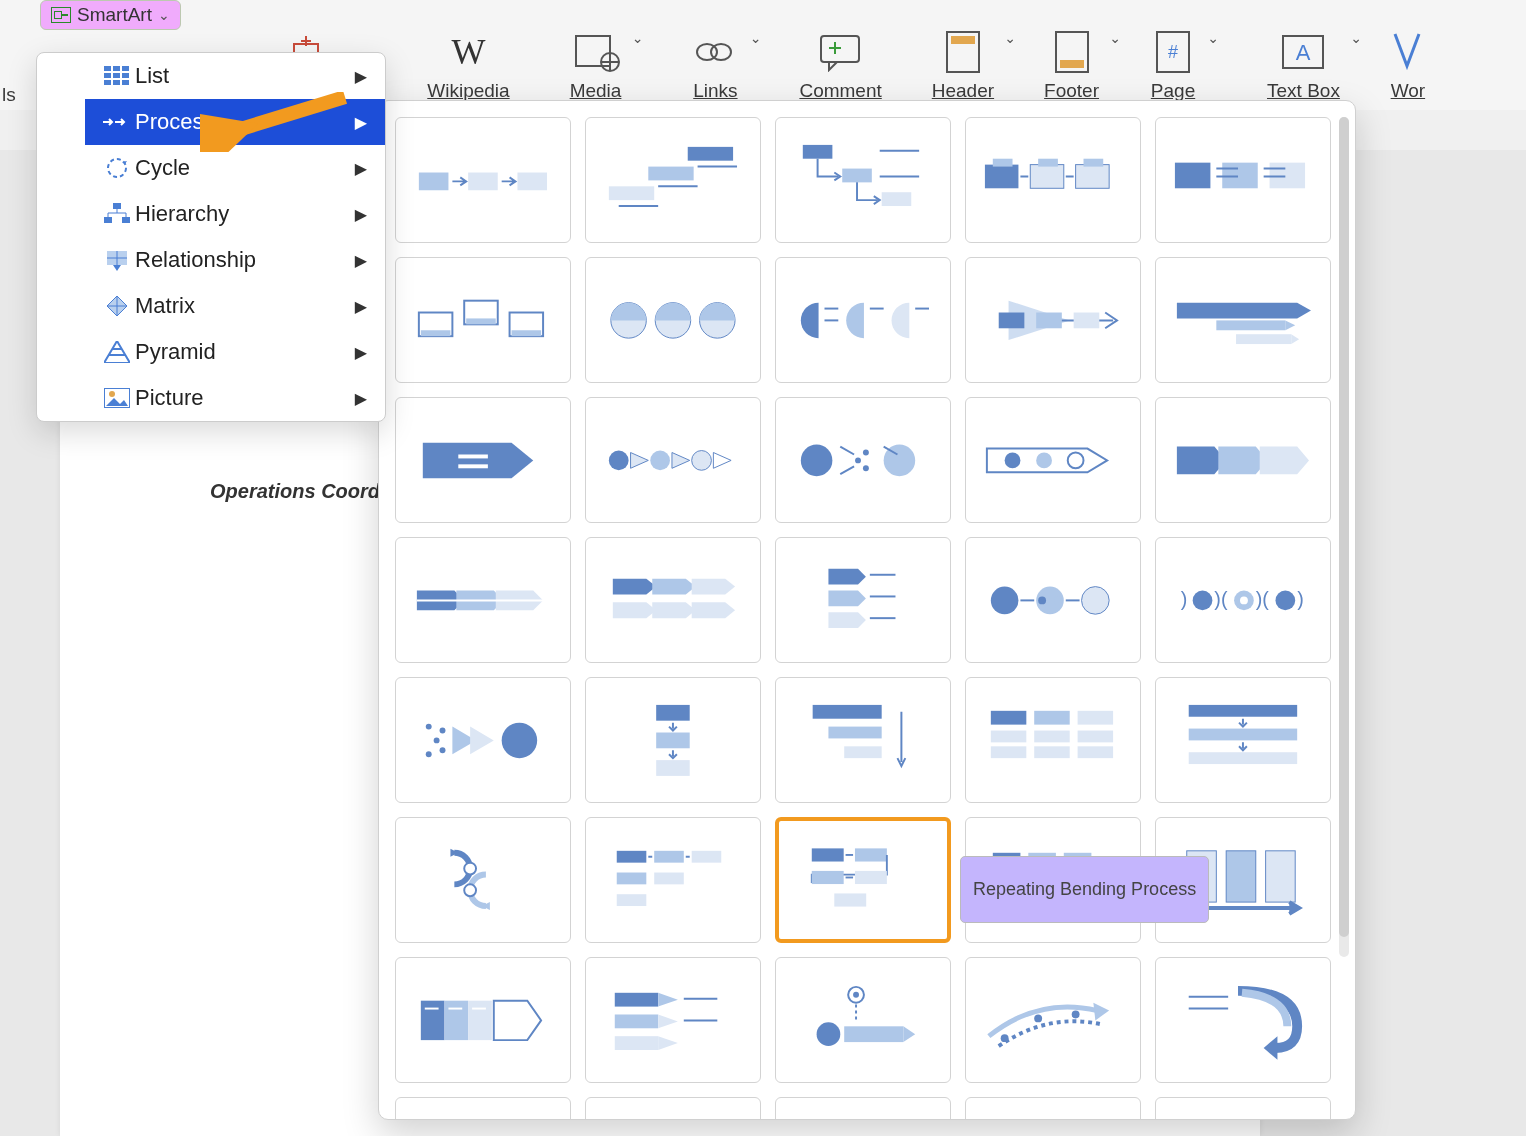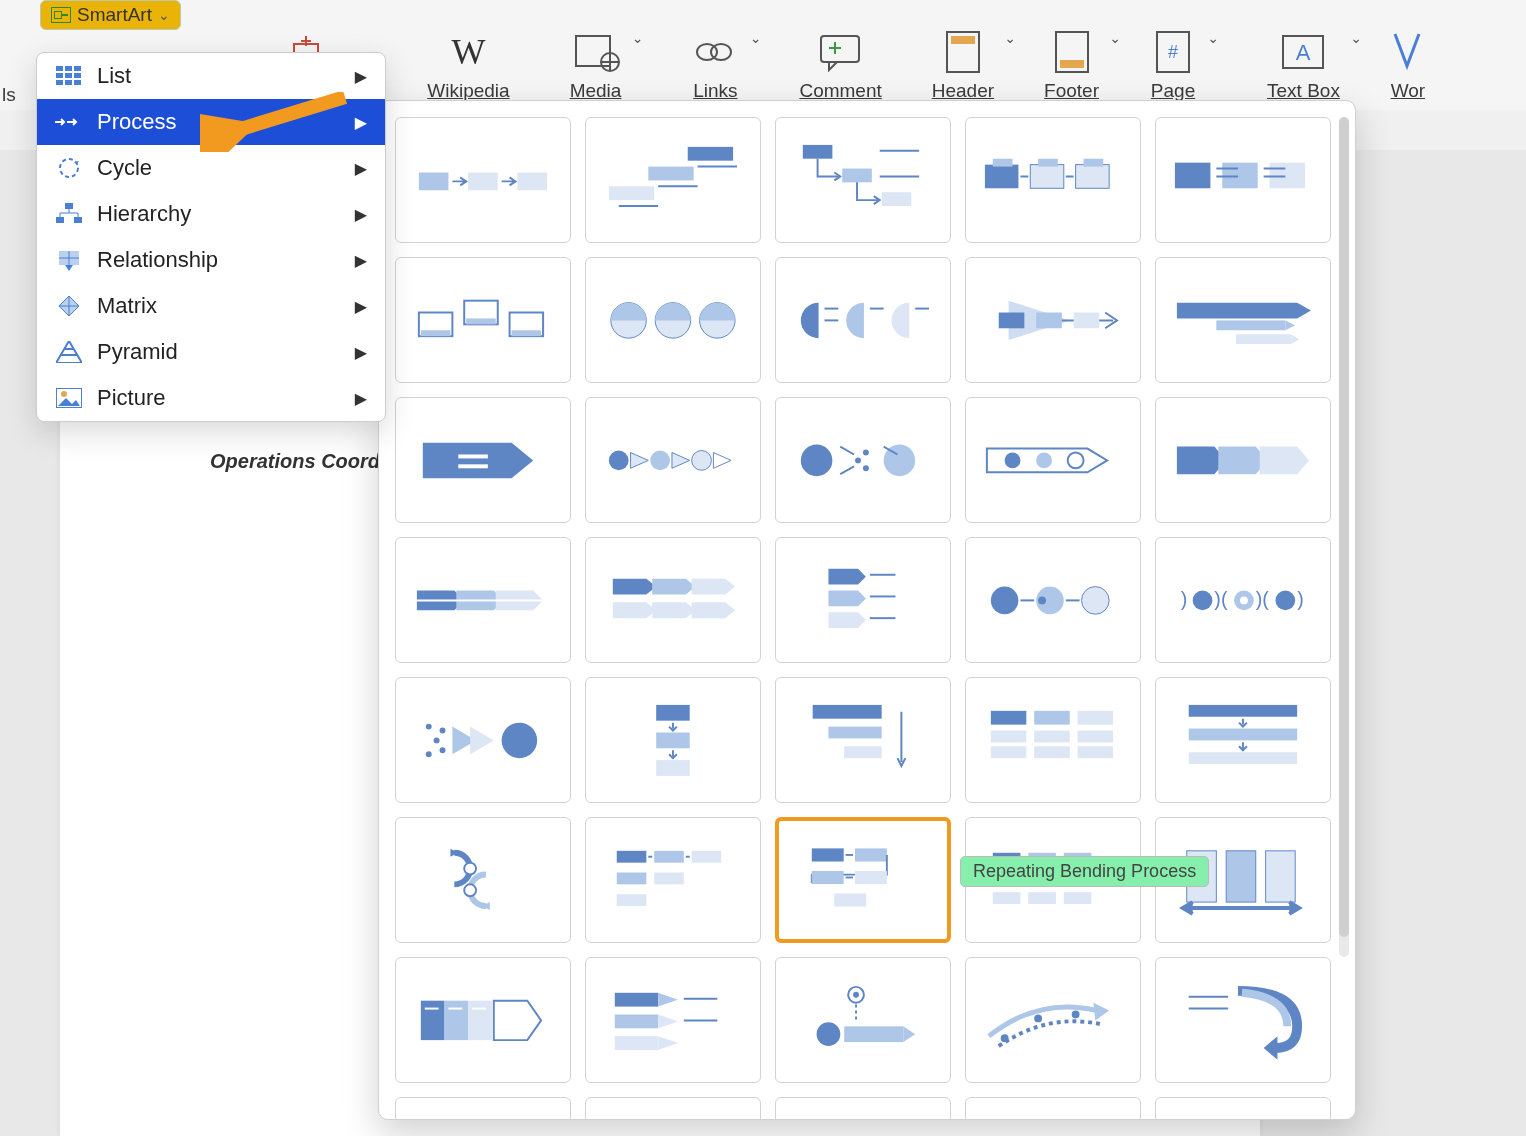--- a/index.html
+++ b/index.html
@@ -37,21 +37,21 @@
     display: flex;
     align-items: center;
     justify-content: center;
     margin-bottom: 4px;
   }
   .ribbon-group .label { font-size: 19px; color: #3a3a3a; text-decoration: underline; }
   .ribbon-dropdown {
     display: inline-flex;
     align-items: center;
     gap: 6px;
-    background: #eab308;
+    background: #f0abfc;
     border: 1px solid #bcc8b0;
     border-radius: 6px;
     padding: 3px 10px;
     font-size: 19px;
     color: #333;
     position: absolute;
     top: 0px;
     left: 40px;
   }
   .chev { font-size: 14px; color: #555; }
@@ -73,25 +73,26 @@
     background: #fff;
     border: 1px solid #ccc;
     border-radius: 8px;
     box-shadow: 0 10px 30px rgba(0,0,0,0.15);
     overflow: hidden;
     z-index: 50;
   }
   .menu-item {
     display: flex;
     align-items: center;
-    gap: 14px;
+    gap: 4px;
     padding: 10px 18px;
     font-size: 22px;
     color: #222;
     position: relative;
+    margin-left: 48px;
   }
   .menu-item .arrow {
     margin-left: auto;
     font-size: 16px;
     color: #333;
   }
   .menu-item.active {
     background: #1d4ed8;
     color: #fff;
   }
@@ -144,44 +145,44 @@
     display:flex; align-items:center; justify-content:center;
     position:relative;
   }
   .thumbnail.selected {
     border: 4px solid #f29a1f;
   }
   .tn-svg { width: 85%; height: 70%; }
 
   .tooltip {
     position: absolute;
-    background: #86efac;
+    background: #c4b5fd;
     border: 1px solid #bbb;
     border-radius: 5px;
-    padding: 4px 12px;
+    padding: 22px 12px;
     font-size: 18px;
     color: #444;
     z-index: 70;
     top: 856px;
     left: 960px;
     white-space: nowrap;
   }
 
   .doc-stub {
     position: absolute;
     top: 150px; left: 0;
     width: 1526px; height: 986px;
     background: #e8e8e8;
   }
   .doc-page {
     position:absolute; top:0; left:60px; width:1200px; height:986px; background:#fff;
     box-shadow: 0 0 6px rgba(0,0,0,0.08);
   }
   .doc-text{
-    position:absolute; top:450px; left:210px;
+    position:absolute; top:480px; left:210px;
     font-style: italic; font-weight:600; color:#333; font-size:20px;
   }
 
   
   .c1{fill:#5f86c4;} .c2{fill:#aec7e8;} .c3{fill:#dce6f4;} .cstroke{stroke:#5f86c4;fill:none;stroke-width:2;}
 </style>
 </head>
 <body>
 
 <div class="ribbon">

